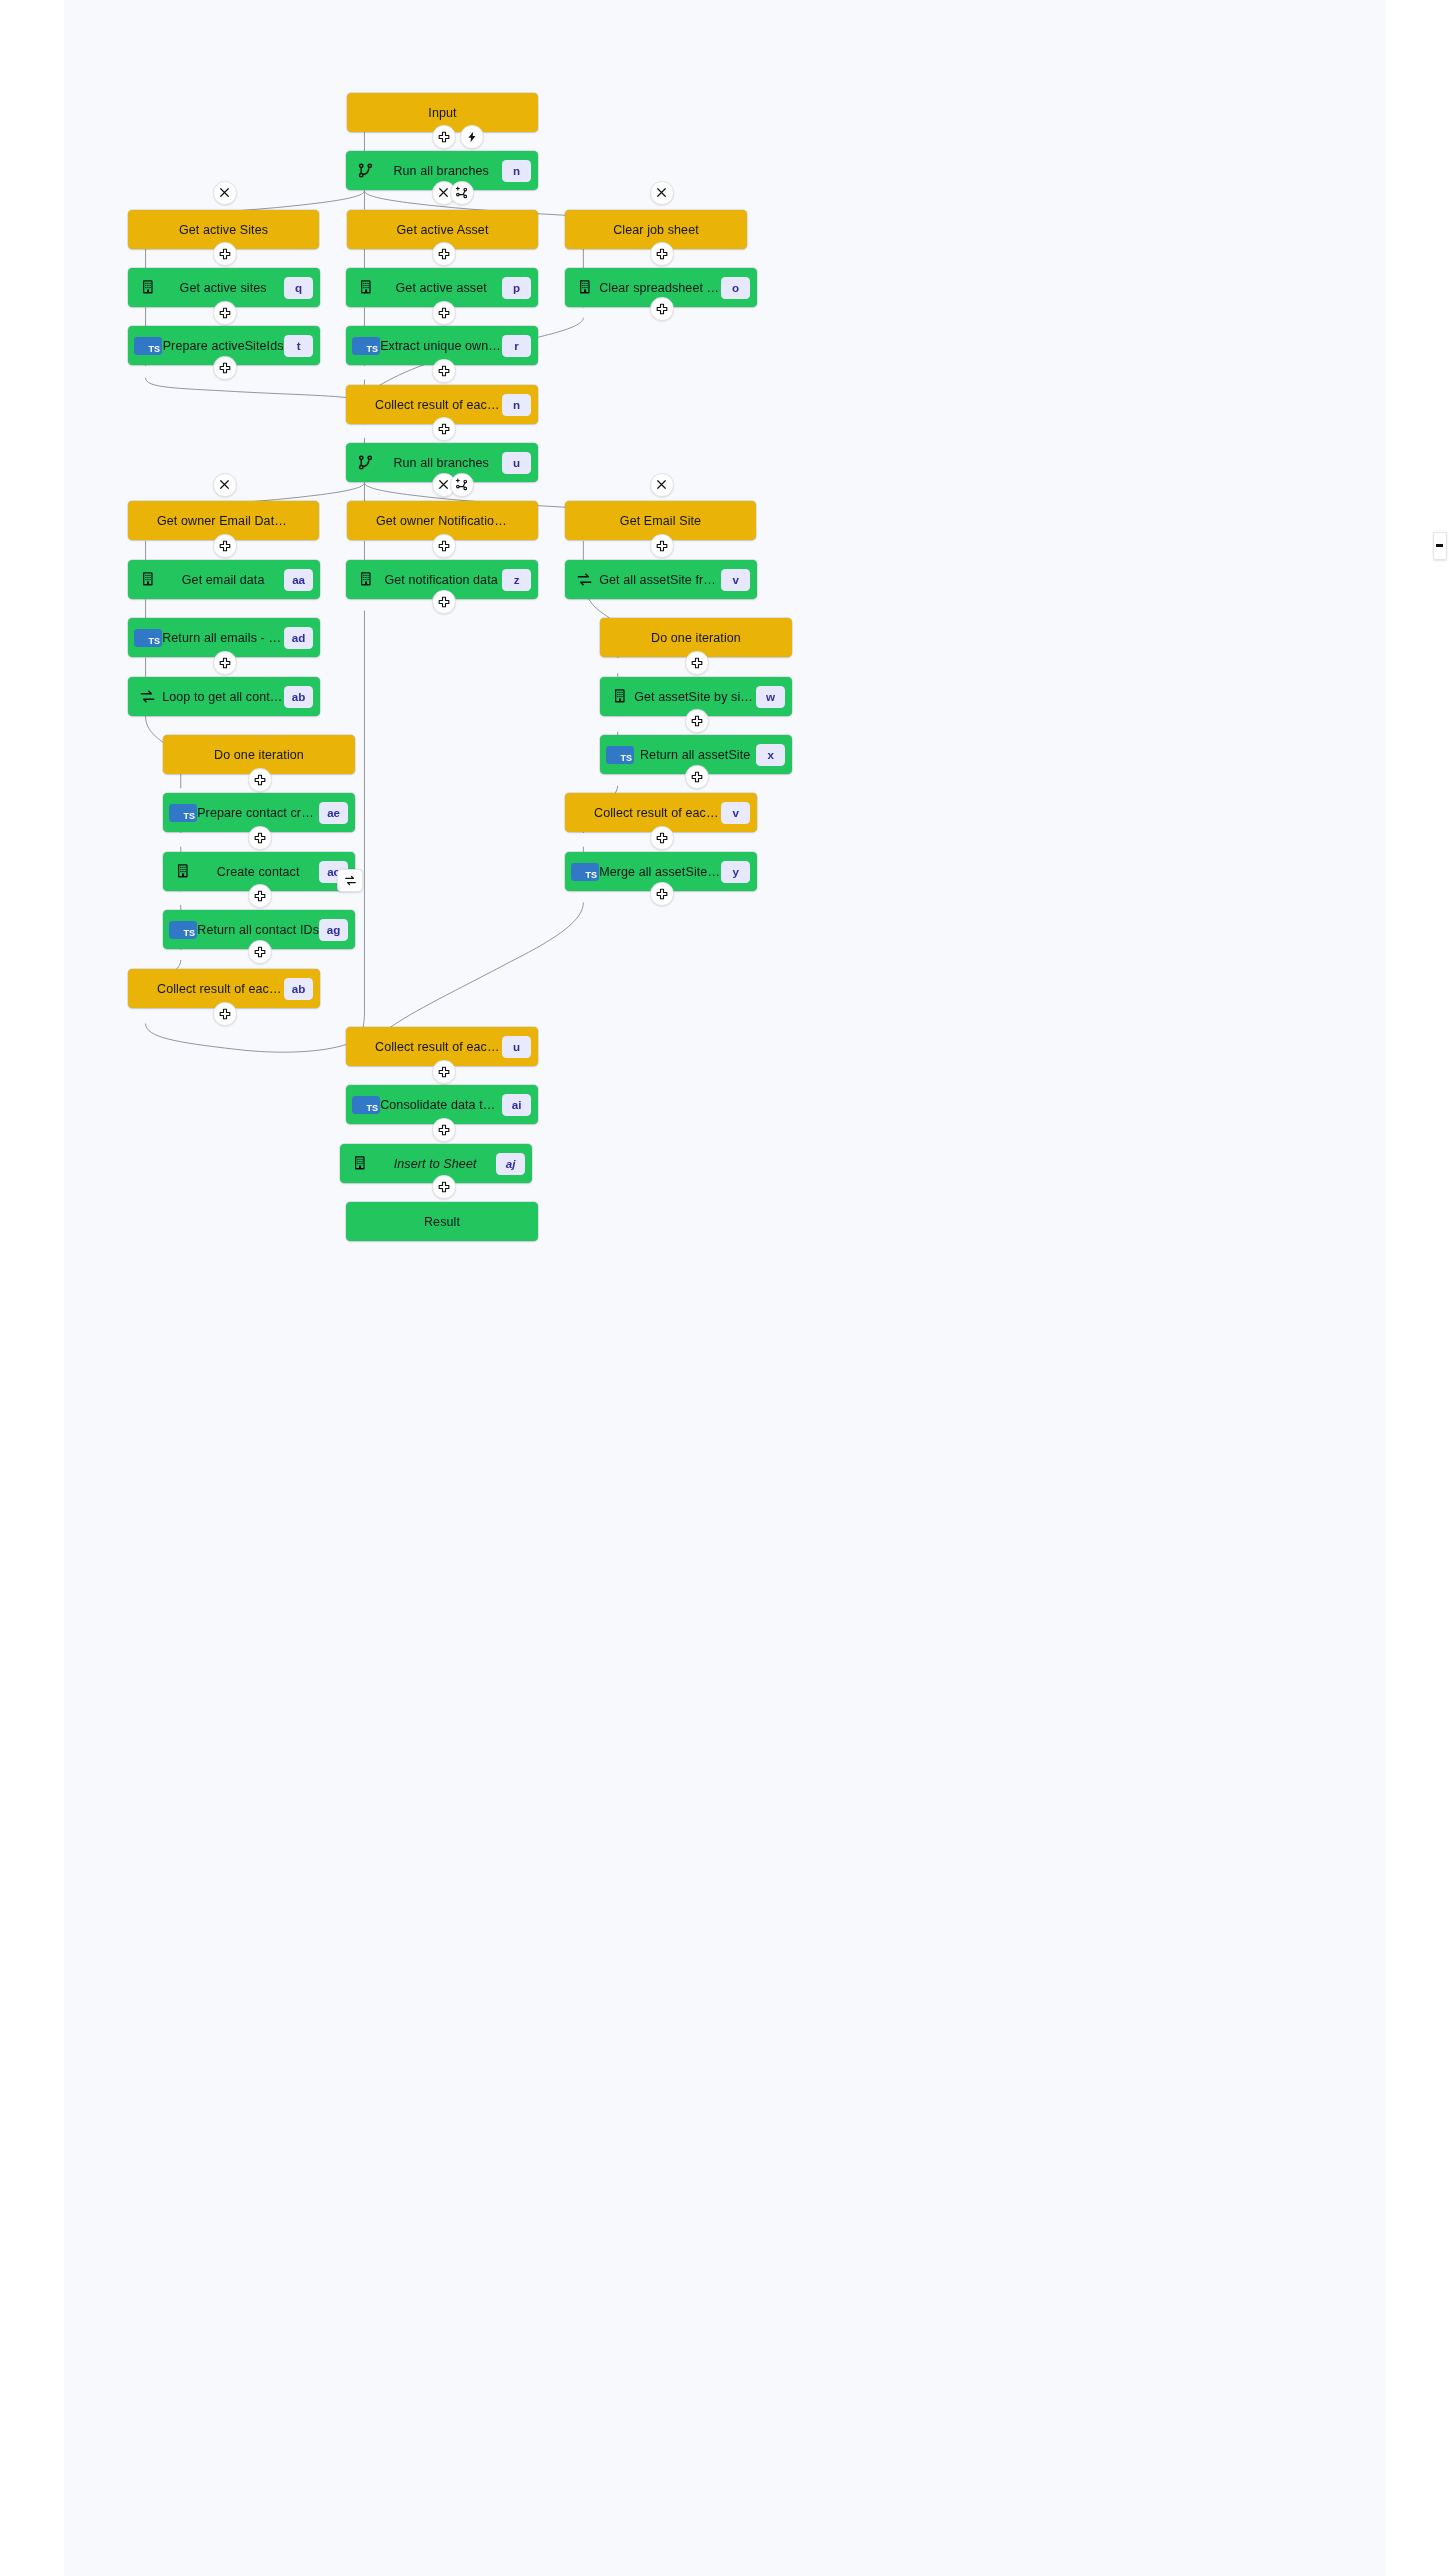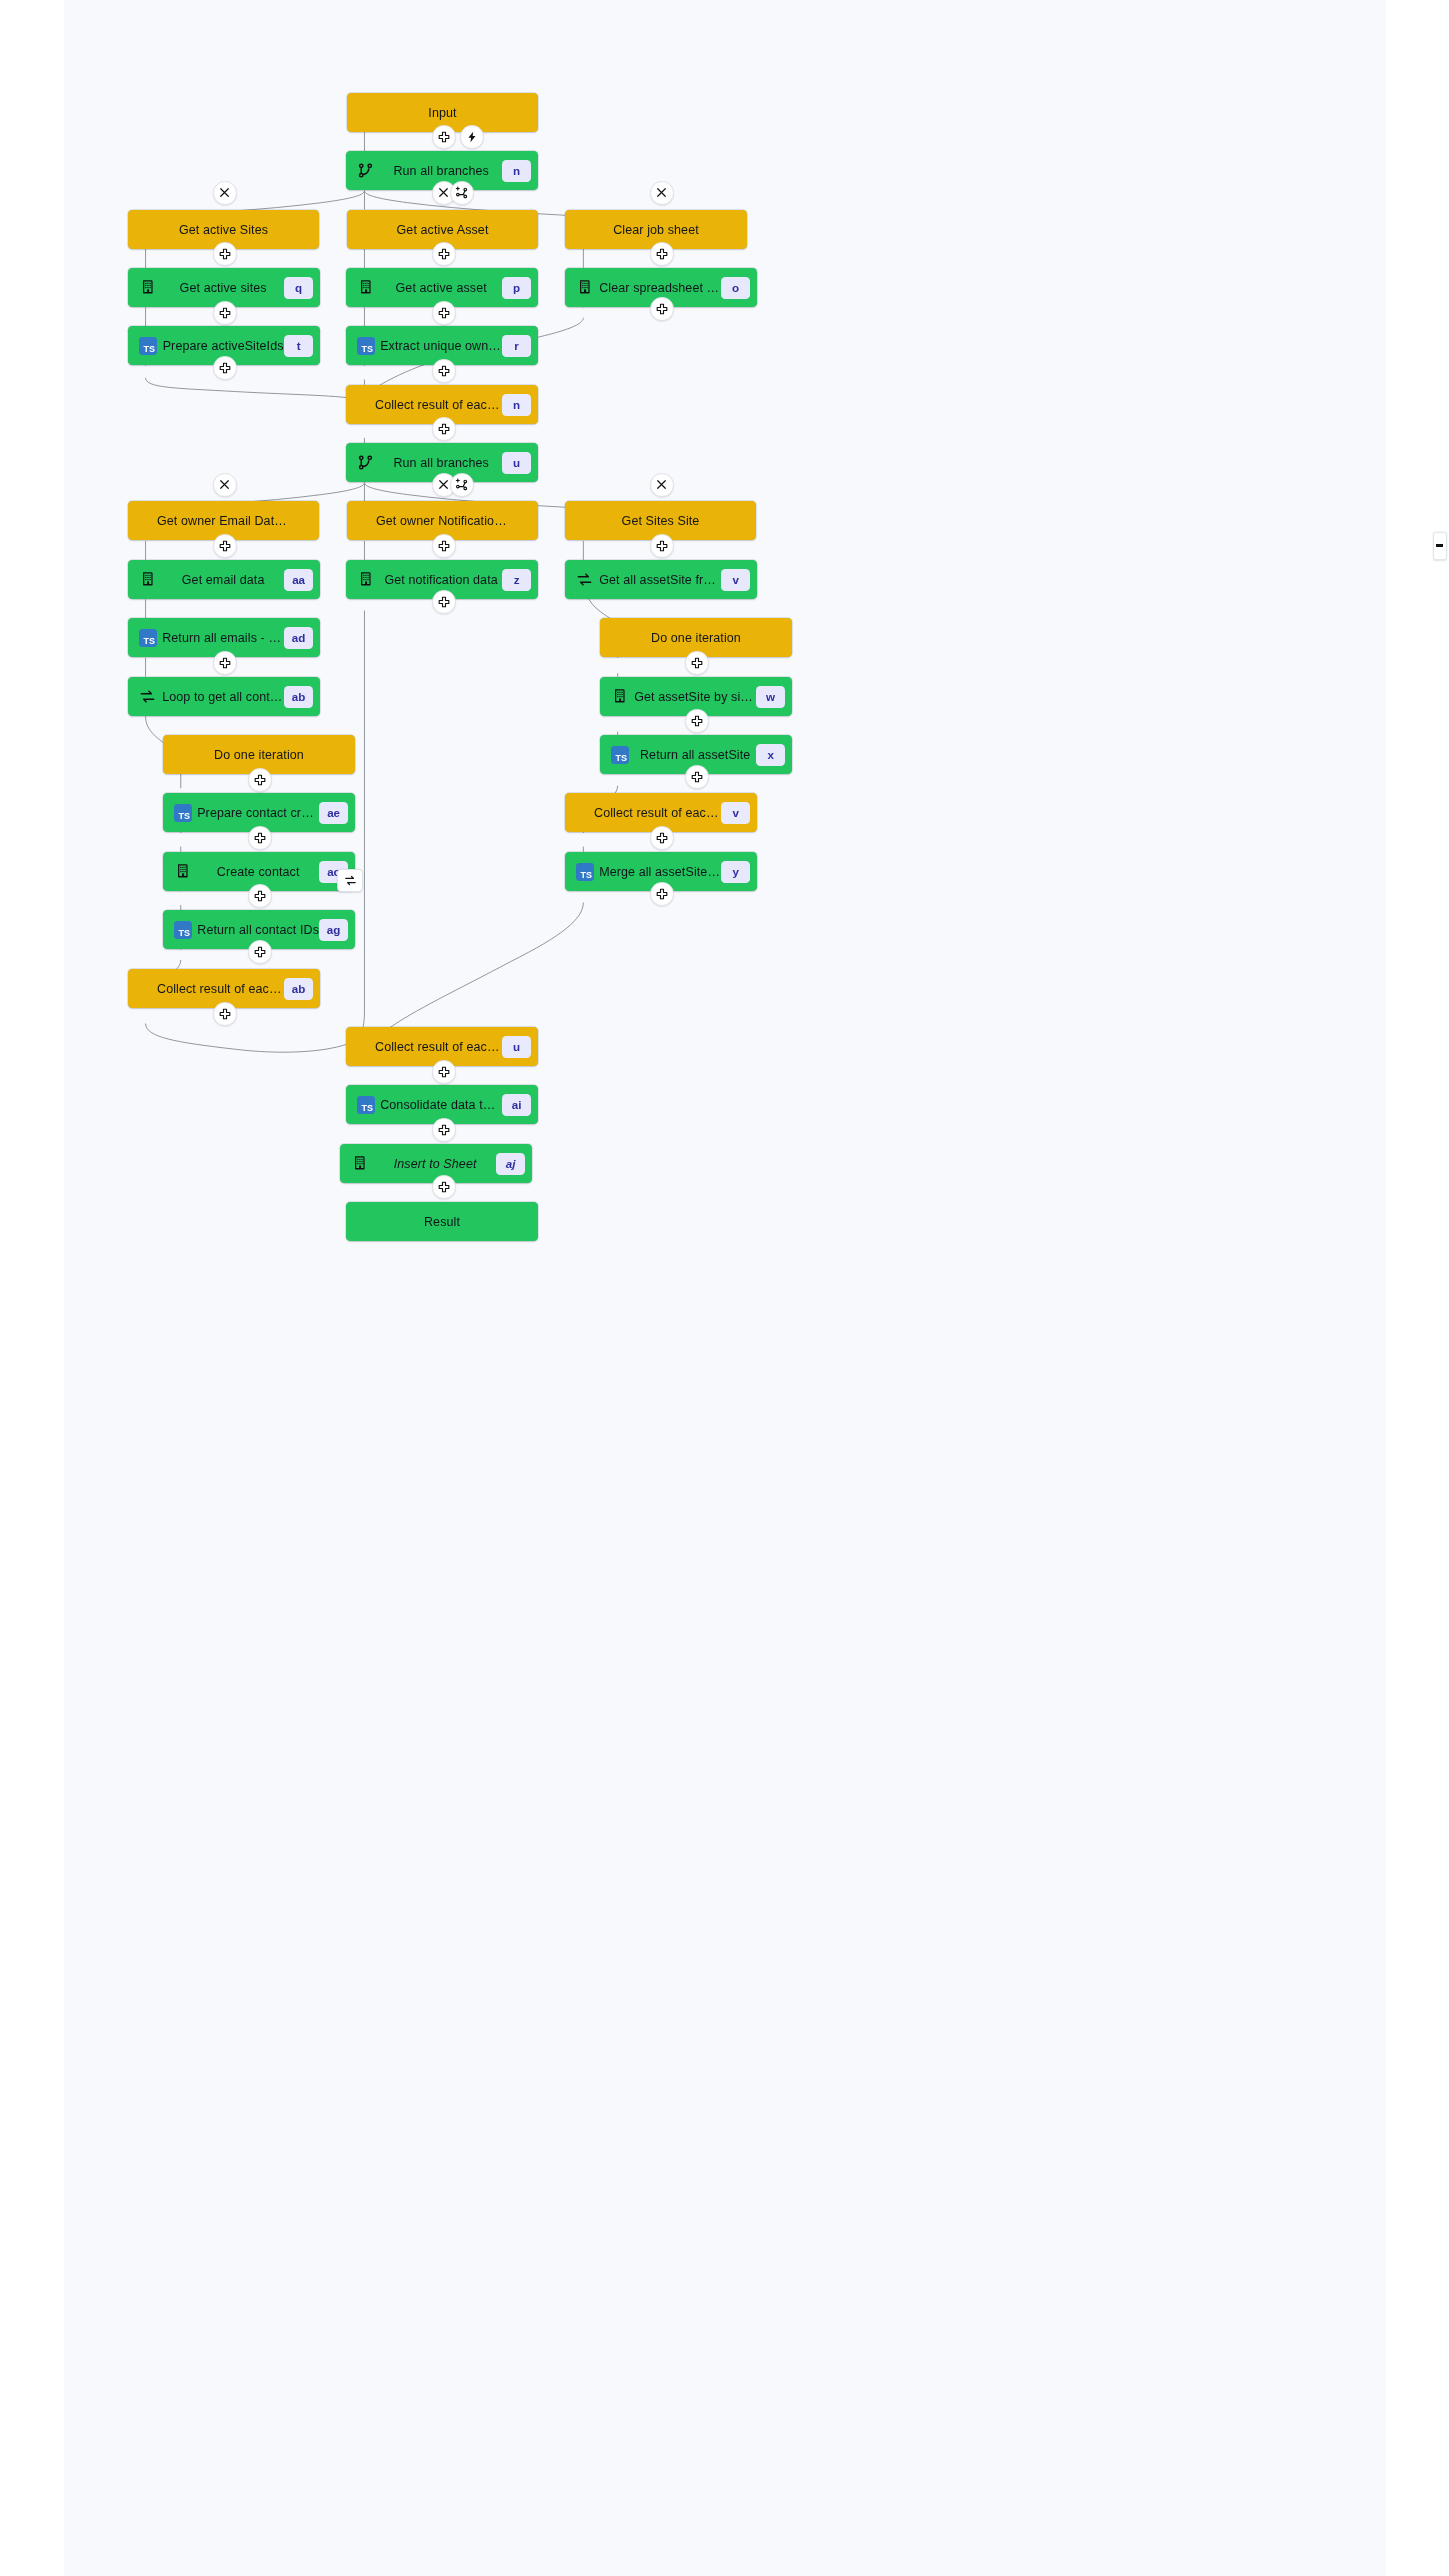--- a/index.html
+++ b/index.html
@@ -48,21 +48,21 @@
     box-shadow:0 0.9px 1.3px rgba(20,30,60,.10);
   }
   .handle svg{display:block;}
   .loopbadge{
     position:absolute;width:24px;height:20.6px;border-radius:4.3px;
     background:#ffffff;border:0.7px solid #dfe1e8;
     display:flex;align-items:center;justify-content:center;
     box-shadow:0 0.9px 1.7px rgba(20,30,60,.12);
   }
   .tsicon{
-    width:18px;height:18px;border-radius:3.4px;background:#3178c6;
+    width:28px;height:18px;border-radius:3.4px;background:#3178c6;
     display:flex;align-items:flex-end;justify-content:flex-end;
     box-sizing:border-box;padding:0 1.7px 0.9px 0;
   }
   .tsicon span{color:#fff;font-size:9px;font-weight:bold;font-family:"Liberation Sans",sans-serif;line-height:1;}
   .edgestub{position:absolute;right:-0.9px;width:12px;height:26px;background:#fff;
     border:0.7px solid #e3e5ea;border-radius:2.6px;box-shadow:0 0.9px 1.7px rgba(20,30,60,.12);}
   .edgestub i{display:block;width:6.9px;height:2.6px;background:#111;margin:11px 0 0 1.7px;}
 </style>
 </head>
 <body>
@@ -281,21 +281,21 @@
       <span class="nlabel">Get owner Email Data and Contact Ids</span>
       <span class="spacer"></span>
     </div>
     <div class="node grey" style="left: 283px; top: 501px; width: 191px;">
       <span class="spacer"></span>
       <span class="nlabel">Get owner Notification data</span>
       <span class="spacer"></span>
     </div>
     <div class="node grey" style="left: 501px; top: 501px; width: 191px;">
       <span class="spacer"></span>
-      <span class="nlabel">Get Sites Site</span>
+      <span class="nlabel">Get Email Site</span>
       <span class="spacer"></span>
     </div>
     <div class="node white" style="left: 64px; top: 560px; width: 192px;">
       <span class="nicon pad">
         <svg width="16.3" height="16.3" viewBox="0 0 20 20">
           <path d="M4.5 2.2h9.2a1 1 0 0 1 1 1v13.6H4.5z" fill="none" stroke="#111" stroke-width="1.5"></path>
           <path d="M4.5 16.8h10.2" stroke="#111" stroke-width="1.5"></path>
           <g fill="#111">
             <rect x="6.4" y="4.6" width="1.5" height="1.5"></rect>
             <rect x="9" y="4.6" width="1.5" height="1.5"></rect>

